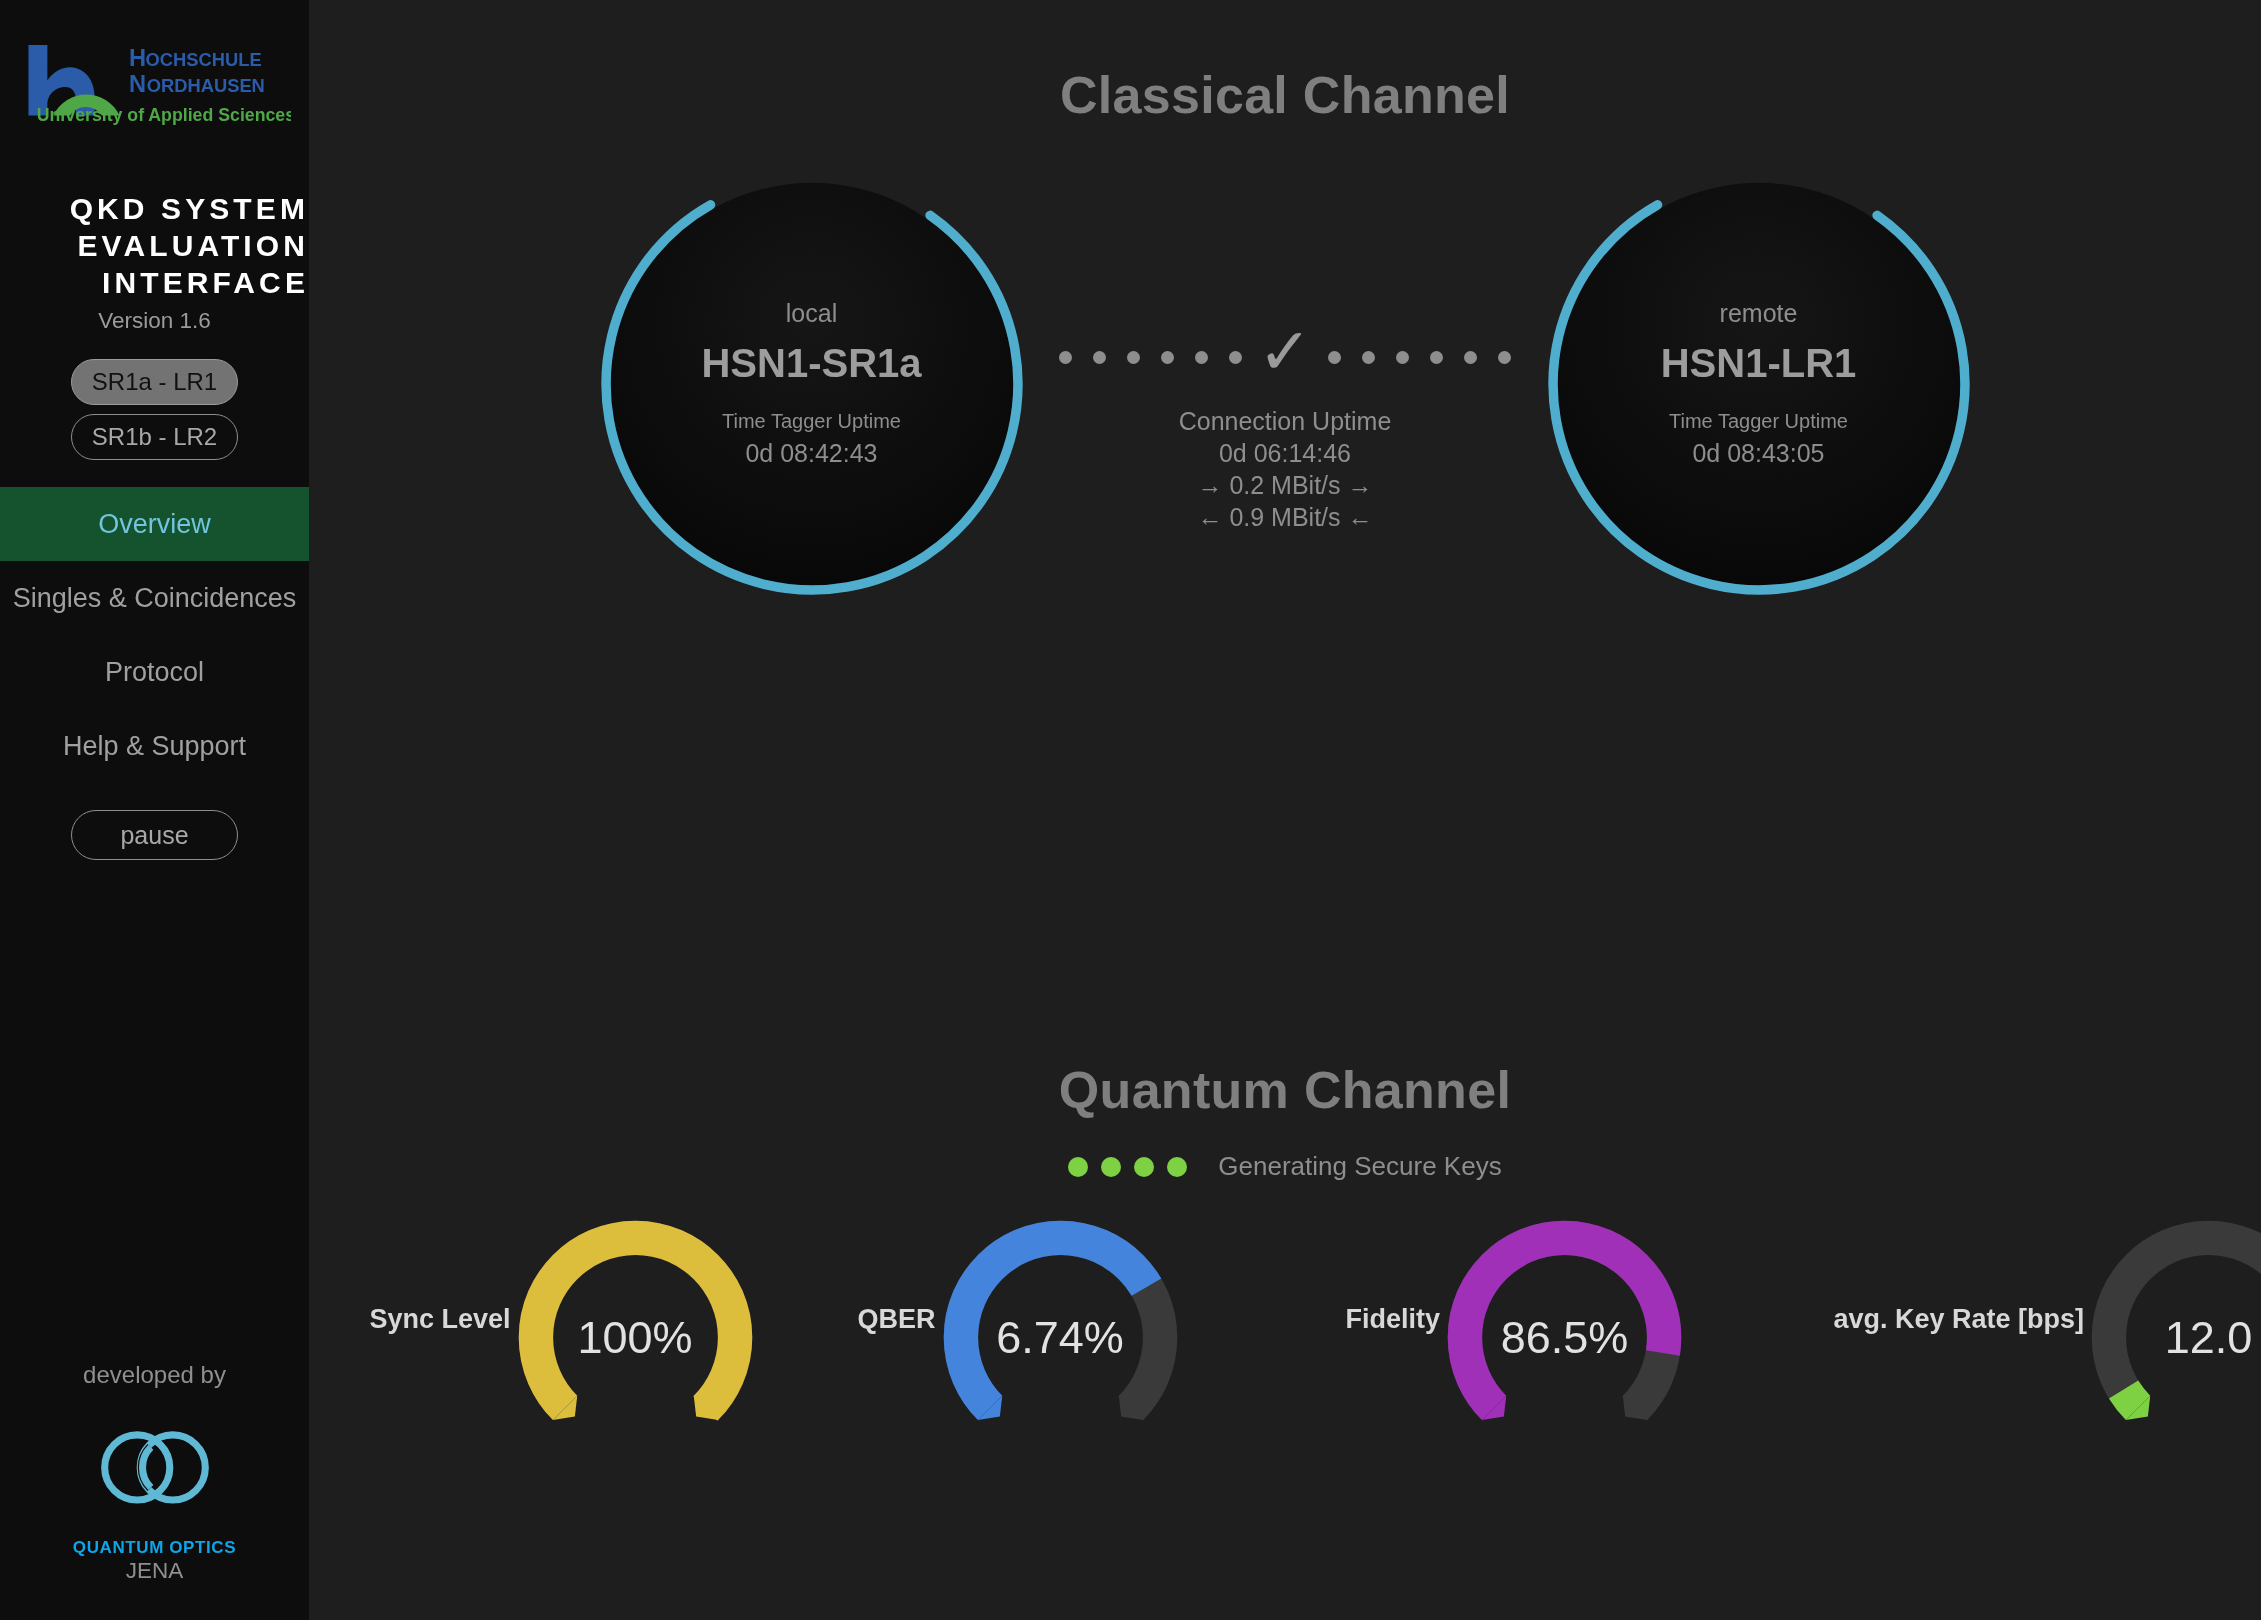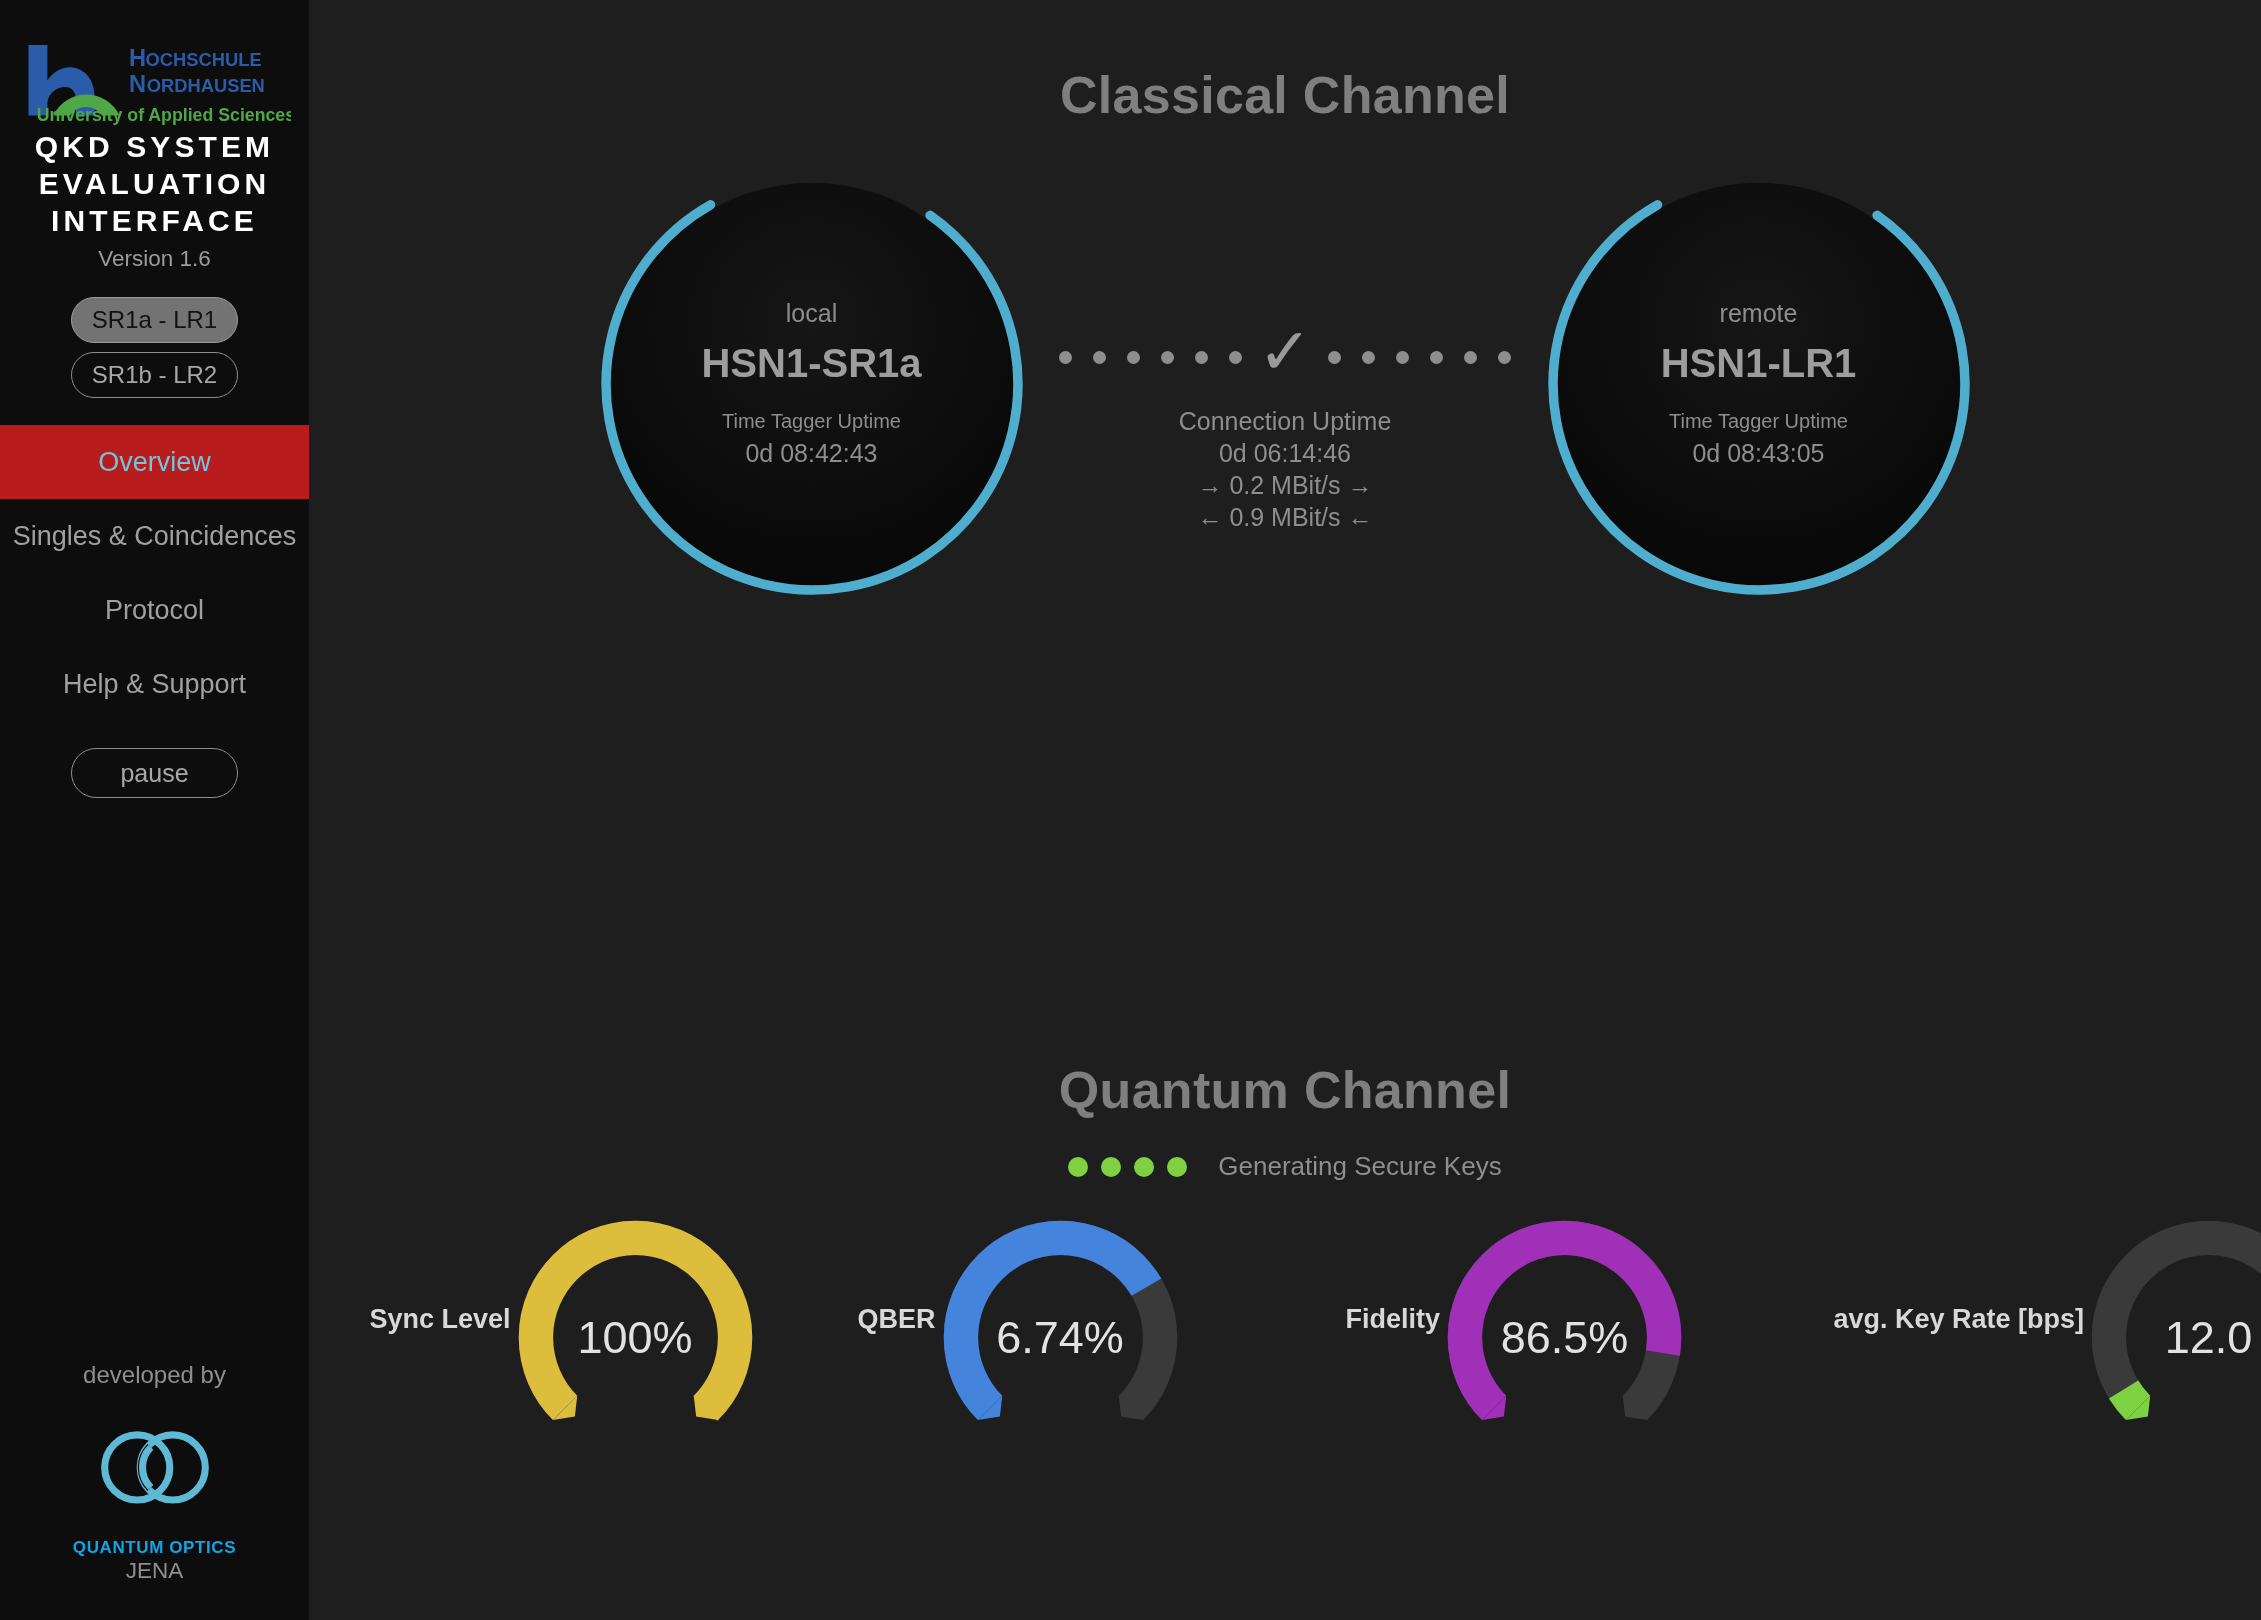--- a/index.html
+++ b/index.html
@@ -16,23 +16,24 @@
     width:309px; height:1621px;
     background:#0d0d0d;
     position:relative;
     flex:0 0 309px;
     display:flex; flex-direction:column; align-items:center;
   }
   .uni-logo { margin-top:33px; width:272px; height:95px; position:relative; }
   .uni-logo svg { width:100%; height:100%; }
 
   .app-title {
+    margin-top:62px;
     color:#ffffff; font-weight:bold;
     font-size:30px; letter-spacing:4.1px; line-height:37px;
-    text-align:center; width:100%;
+    text-align:right; width:100%;
   }
   .app-version {
     margin-top:7px; color:#9b9b9b; font-size:22.5px; text-align:center; width:100%;
   }
 
   .pair-wrap { margin-top:25px; display:flex; flex-direction:column; align-items:center; gap:9px; }
   .pair-btn {
     width:167px; height:46px; border-radius:25px;
     display:flex; align-items:center; justify-content:center;
     font-size:24px; cursor:pointer;
@@ -40,21 +41,21 @@
   .pair-btn.active { background:#737373; color:#111111; border:1.2px solid #9a9a9a; }
   .pair-btn.inactive { background:transparent; color:#a8a8a8; border:1.2px solid #8e8e8e; }
 
   .nav { margin-top:27px; width:100%; }
   .nav-item {
     width:100%; min-height:74px;
     display:flex; align-items:center; justify-content:center;
     color:#a0a0a0; font-size:27px; text-align:center; line-height:38px;
     cursor:pointer; padding:6px 12px;
   }
-  .nav-item.active { background:#b91c1c; color:#72c5dd; }
+  .nav-item.active { background:#14532d; color:#72c5dd; }
 
   .pause-btn {
     margin-top:27px;
     width:167px; height:50px; border-radius:26px;
     border:1.2px solid #8e8e8e; background:transparent;
     color:#a8a8a8; font-size:25px;
     display:flex; align-items:center; justify-content:center; cursor:pointer;
   }
 
   .dev-block { position:absolute; bottom:37px; left:0; width:100%; text-align:center; }

